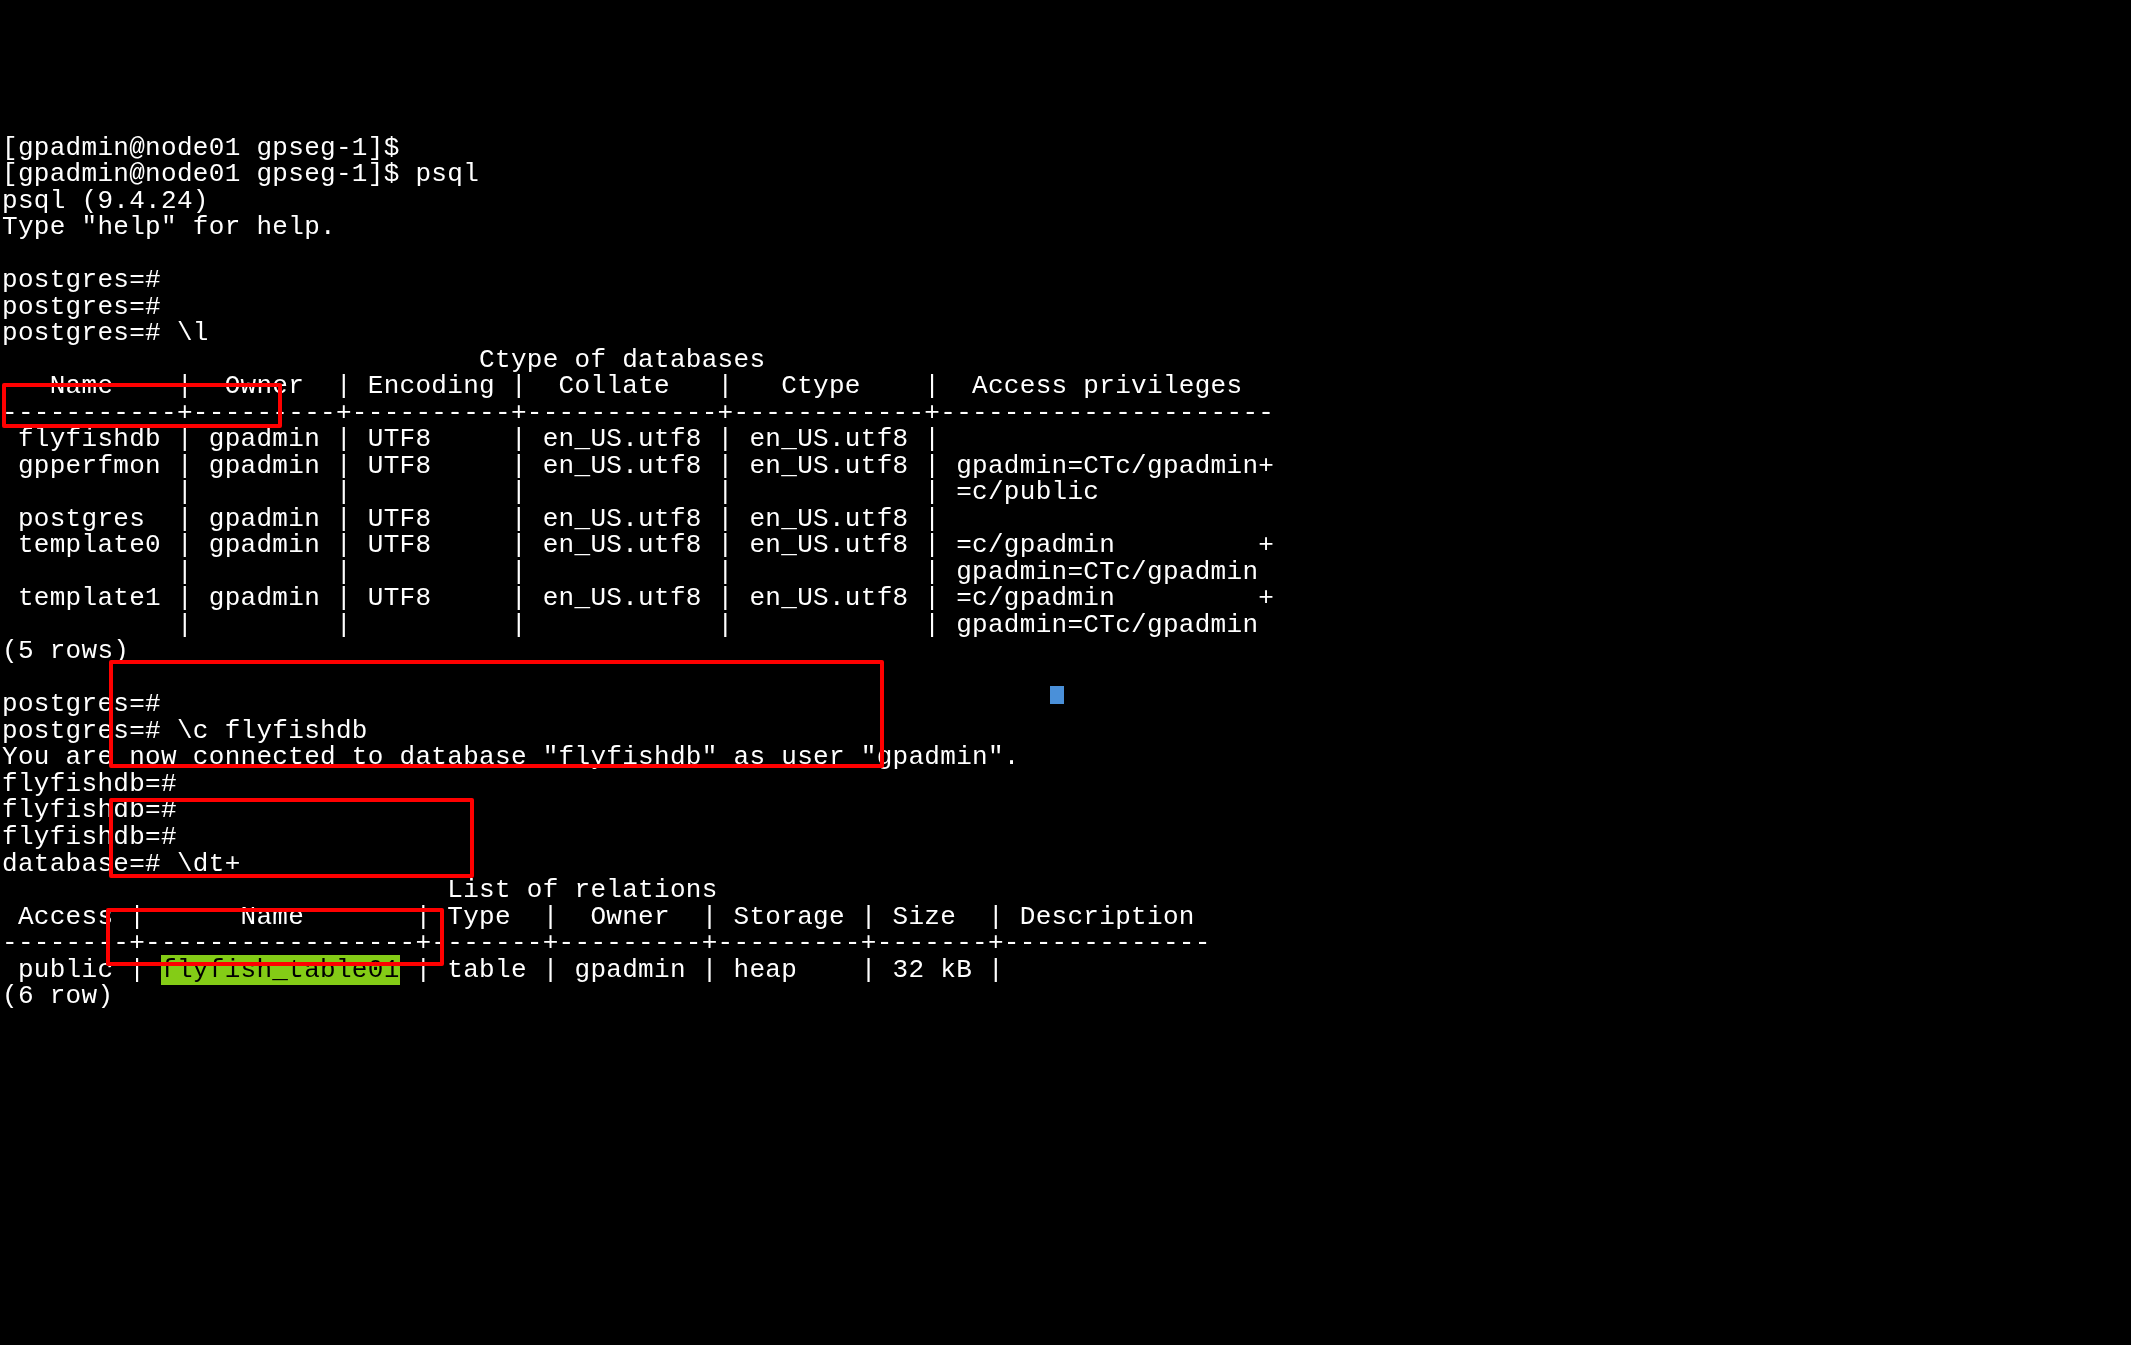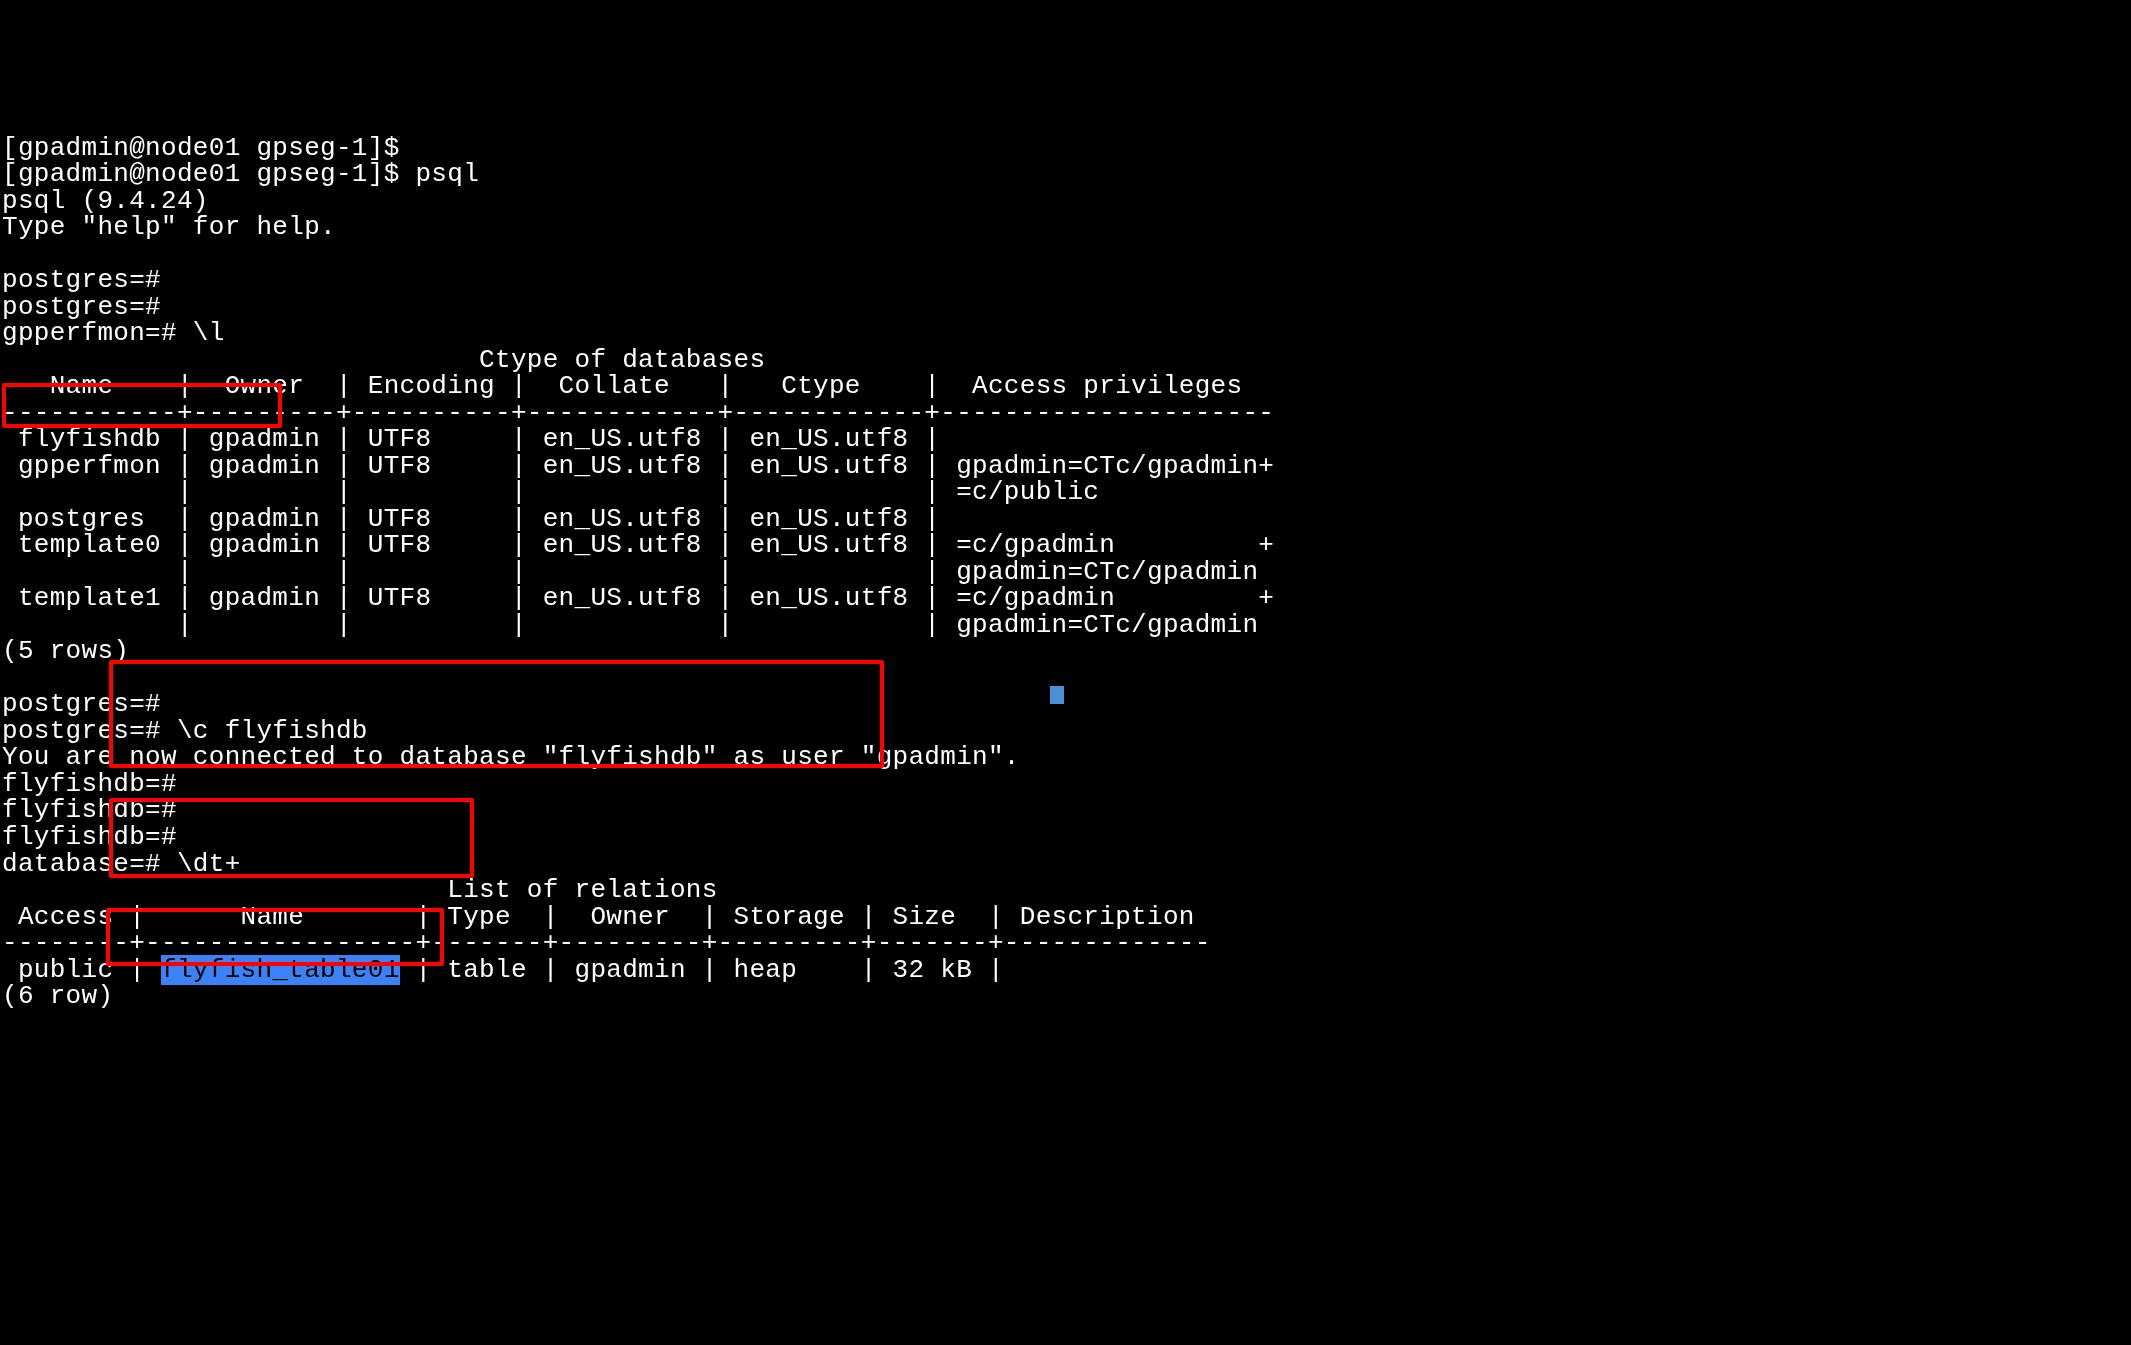--- a/index.html
+++ b/index.html
@@ -45,21 +45,21 @@
       width: 365px;
       height: 80px;
     }
     .box4 {
       top: 800px;
       left: 104px;
       width: 338px;
       height: 58px;
     }
     .selected-text {
-      background-color: #3b82f6;
+      background-color: #84cc16;
       color: #000000;
     }
     .cursor-block {
       position: absolute;
       background-color: #4a90d9;
       width: 14px;
       height: 18px;
     }
   </style>
 </head>
@@ -68,21 +68,21 @@
 
 
 <div class="terminal">
 <span>[gpadmin@node01 gpseg-1]$</span>
 <span>[gpadmin@node01 gpseg-1]$ psql</span>
 <span>psql (9.4.24)</span>
 <span>Type "help" for help.</span>
 <span></span>
 <span>postgres=#</span>
 <span>postgres=#</span>
-<span>gpperfmon=# \l</span>
+<span>postgres=# \l</span>
 <span>                              Ctype of databases</span>
 <span>   Name    |  Owner  | Encoding |  Collate   |   Ctype    |  Access privileges  </span>
 <span>-----------+---------+----------+------------+------------+---------------------</span>
 <span> flyfishdb | gpadmin | UTF8     | en_US.utf8 | en_US.utf8 | </span>
 <span> gpperfmon | gpadmin | UTF8     | en_US.utf8 | en_US.utf8 | gpadmin=CTc/gpadmin+</span>
 <span>           |         |          |            |            | =c/public</span>
 <span> postgres  | gpadmin | UTF8     | en_US.utf8 | en_US.utf8 | </span>
 <span> template0 | gpadmin | UTF8     | en_US.utf8 | en_US.utf8 | =c/gpadmin         +</span>
 <span>           |         |          |            |            | gpadmin=CTc/gpadmin</span>
 <span> template1 | gpadmin | UTF8     | en_US.utf8 | en_US.utf8 | =c/gpadmin         +</span>

